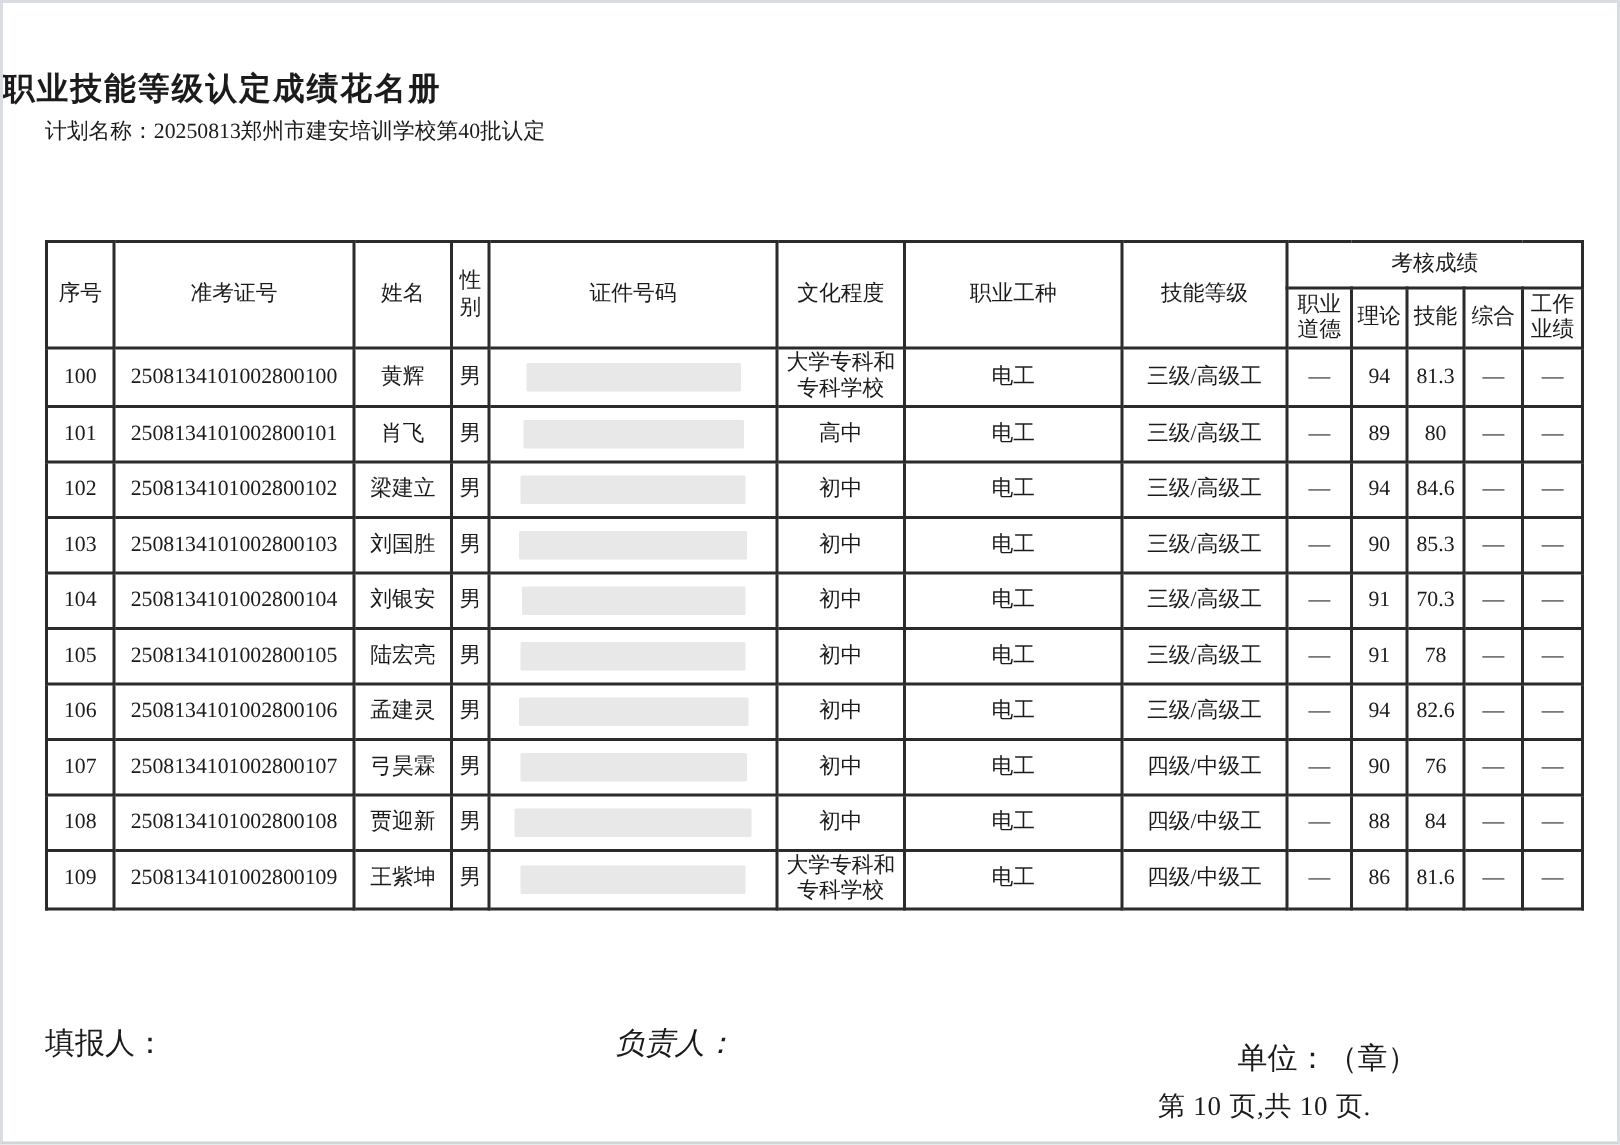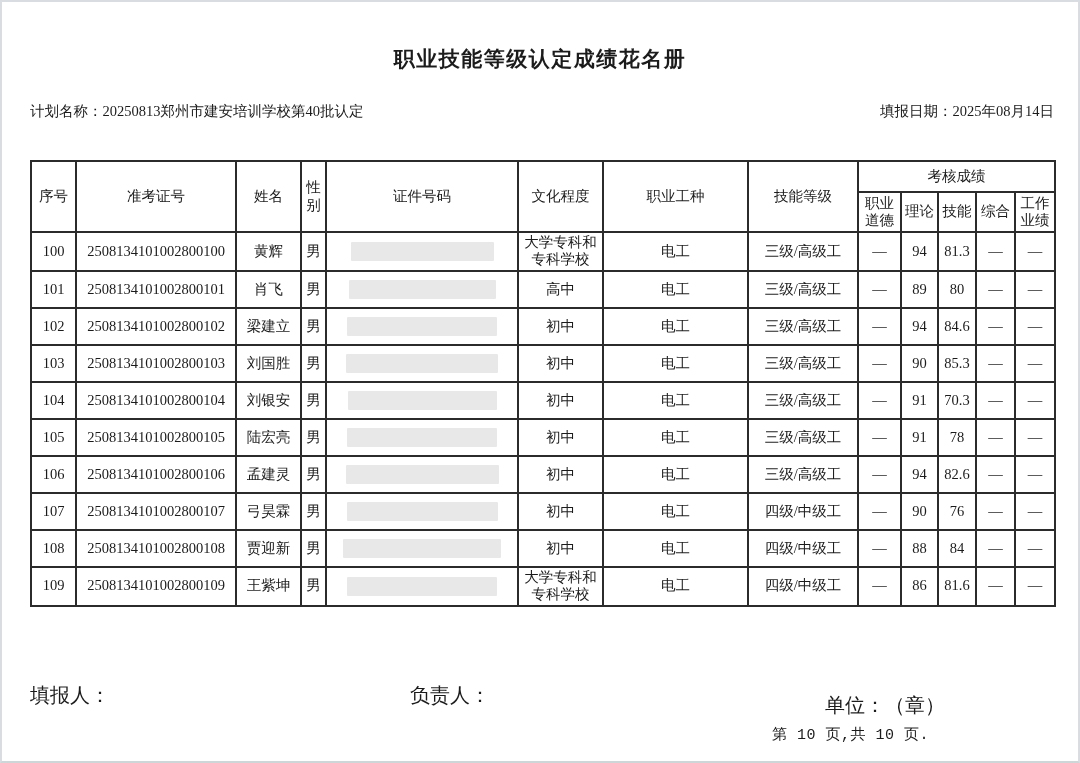--- a/index.html
+++ b/index.html
@@ -9,30 +9,29 @@
     position:relative;
     box-sizing:border-box;
     border:2px solid #d9dde2;
     border-bottom-color:#cfd6d8;
     font-family:"Liberation Serif","DejaVu Serif",serif;
     color:#1b1b1b;
     overflow:hidden;
   }
   .title {
     position:absolute; top:43px; left:0; width:100%;
-    text-align:center;
     font-family:"Liberation Sans","DejaVu Sans",sans-serif;
     font-weight:700; font-size:21px; letter-spacing:1.5px;
   }
   .meta-row {
     position:absolute; left:28px; width:1024px;
     display:flex; justify-content:space-between;
     font-size:14.5px; white-space:nowrap;
   }
-  #meta-row-1 { top:100px; }
+  #meta-row-1 { top:76px; }
   #meta-row-2 { top:123px; }
 
   table.roster {
     position:absolute; top:158px; left:28px;
     width:1024px; table-layout:fixed;
     border-collapse:collapse;
   }
   table.roster th, table.roster td {
     border:2px solid #2b2b2b;
     text-align:center; vertical-align:middle;
@@ -48,32 +47,31 @@
 
   .redact {
     background:#e8e8e8;
     height:19px;
     margin:0 auto;
     border-radius:1px;
   }
 
   .footer-label { position:absolute; font-size:20px; white-space:nowrap; }
   #footer-filler  { left:28px;  top:680px; }
-  #footer-manager { left:408px; top:680px; }
+  #footer-manager { left:408px; top:680px;font-style:italic; }
   #footer-unit    { left:823px; top:690px; }
-  #page-info      { left:770px; top:723px; font-size:15px; letter-spacing:0.5px;font-family:Liberation Mono, monospace; }
+  #page-info      { left:770px; top:723px; font-size:18px; letter-spacing:0.5px; }
 </style>
 </head>
 <body>
 
 <div class="title">职业技能等级认定成绩花名册</div>
 
 <div class="meta-row" id="meta-row-1">
   <span><span>计划名称：</span><span>20250813郑州市建安培训学校第40批认定</span></span>
-  <span><span>填报日期：</span><span>2025年08月14日</span></span>
 </div>
 
 <div class="meta-row" id="meta-row-2">
 </div>
 
 <table class="roster">
   <colgroup>
     <col style="width:45px">
       <col style="width:160px">
       <col style="width:65px">

